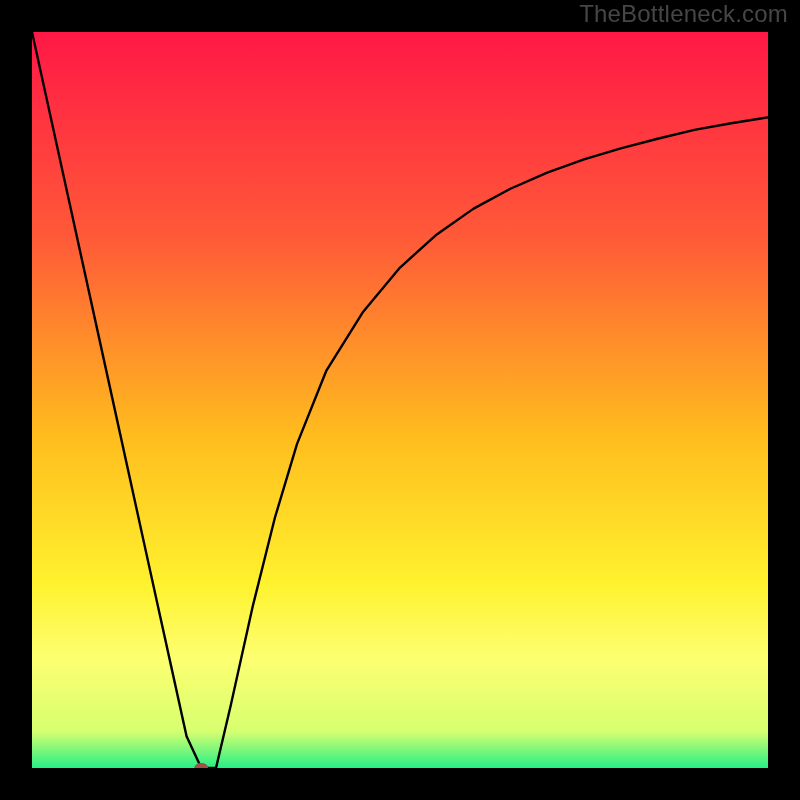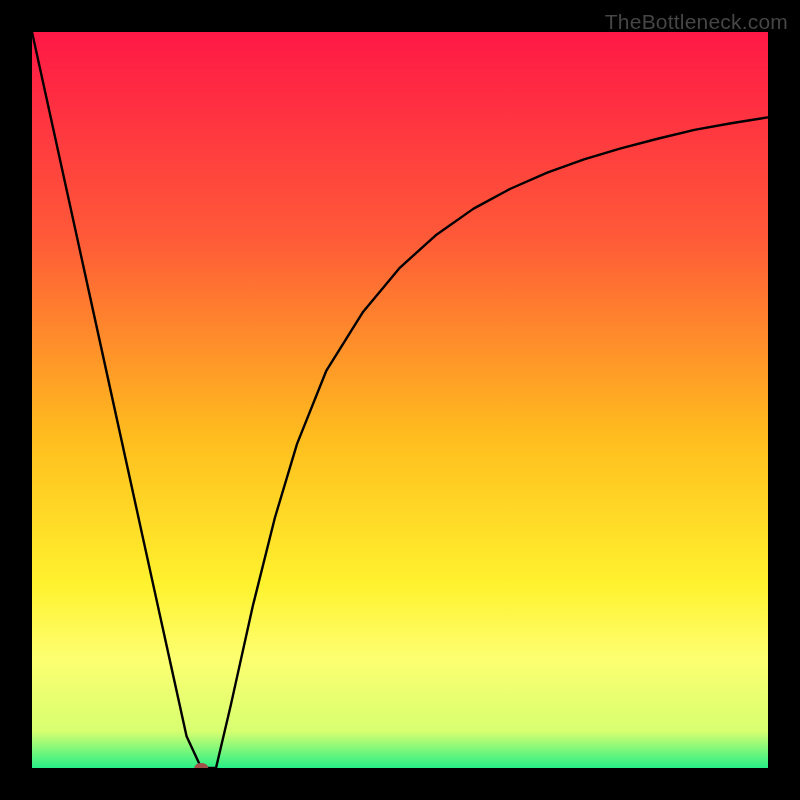--- a/index.html
+++ b/index.html
@@ -22,24 +22,24 @@
   .plot-area {
     position: absolute;
     top: 32px;
     left: 32px;
     width: 736px;
     height: 736px;
     
   }
   .watermark {
     position: absolute;
-    top: 10px;
+    top: 0;
     right: 12px;
     color: #464646;
-    font-size: 21px;
+    font-size: 24px;
     font-weight: 500;
     letter-spacing: 0.2px;
     user-select: none;
   }
   svg {
     display: block;
   }
 </style>
 </head>
 <body>

